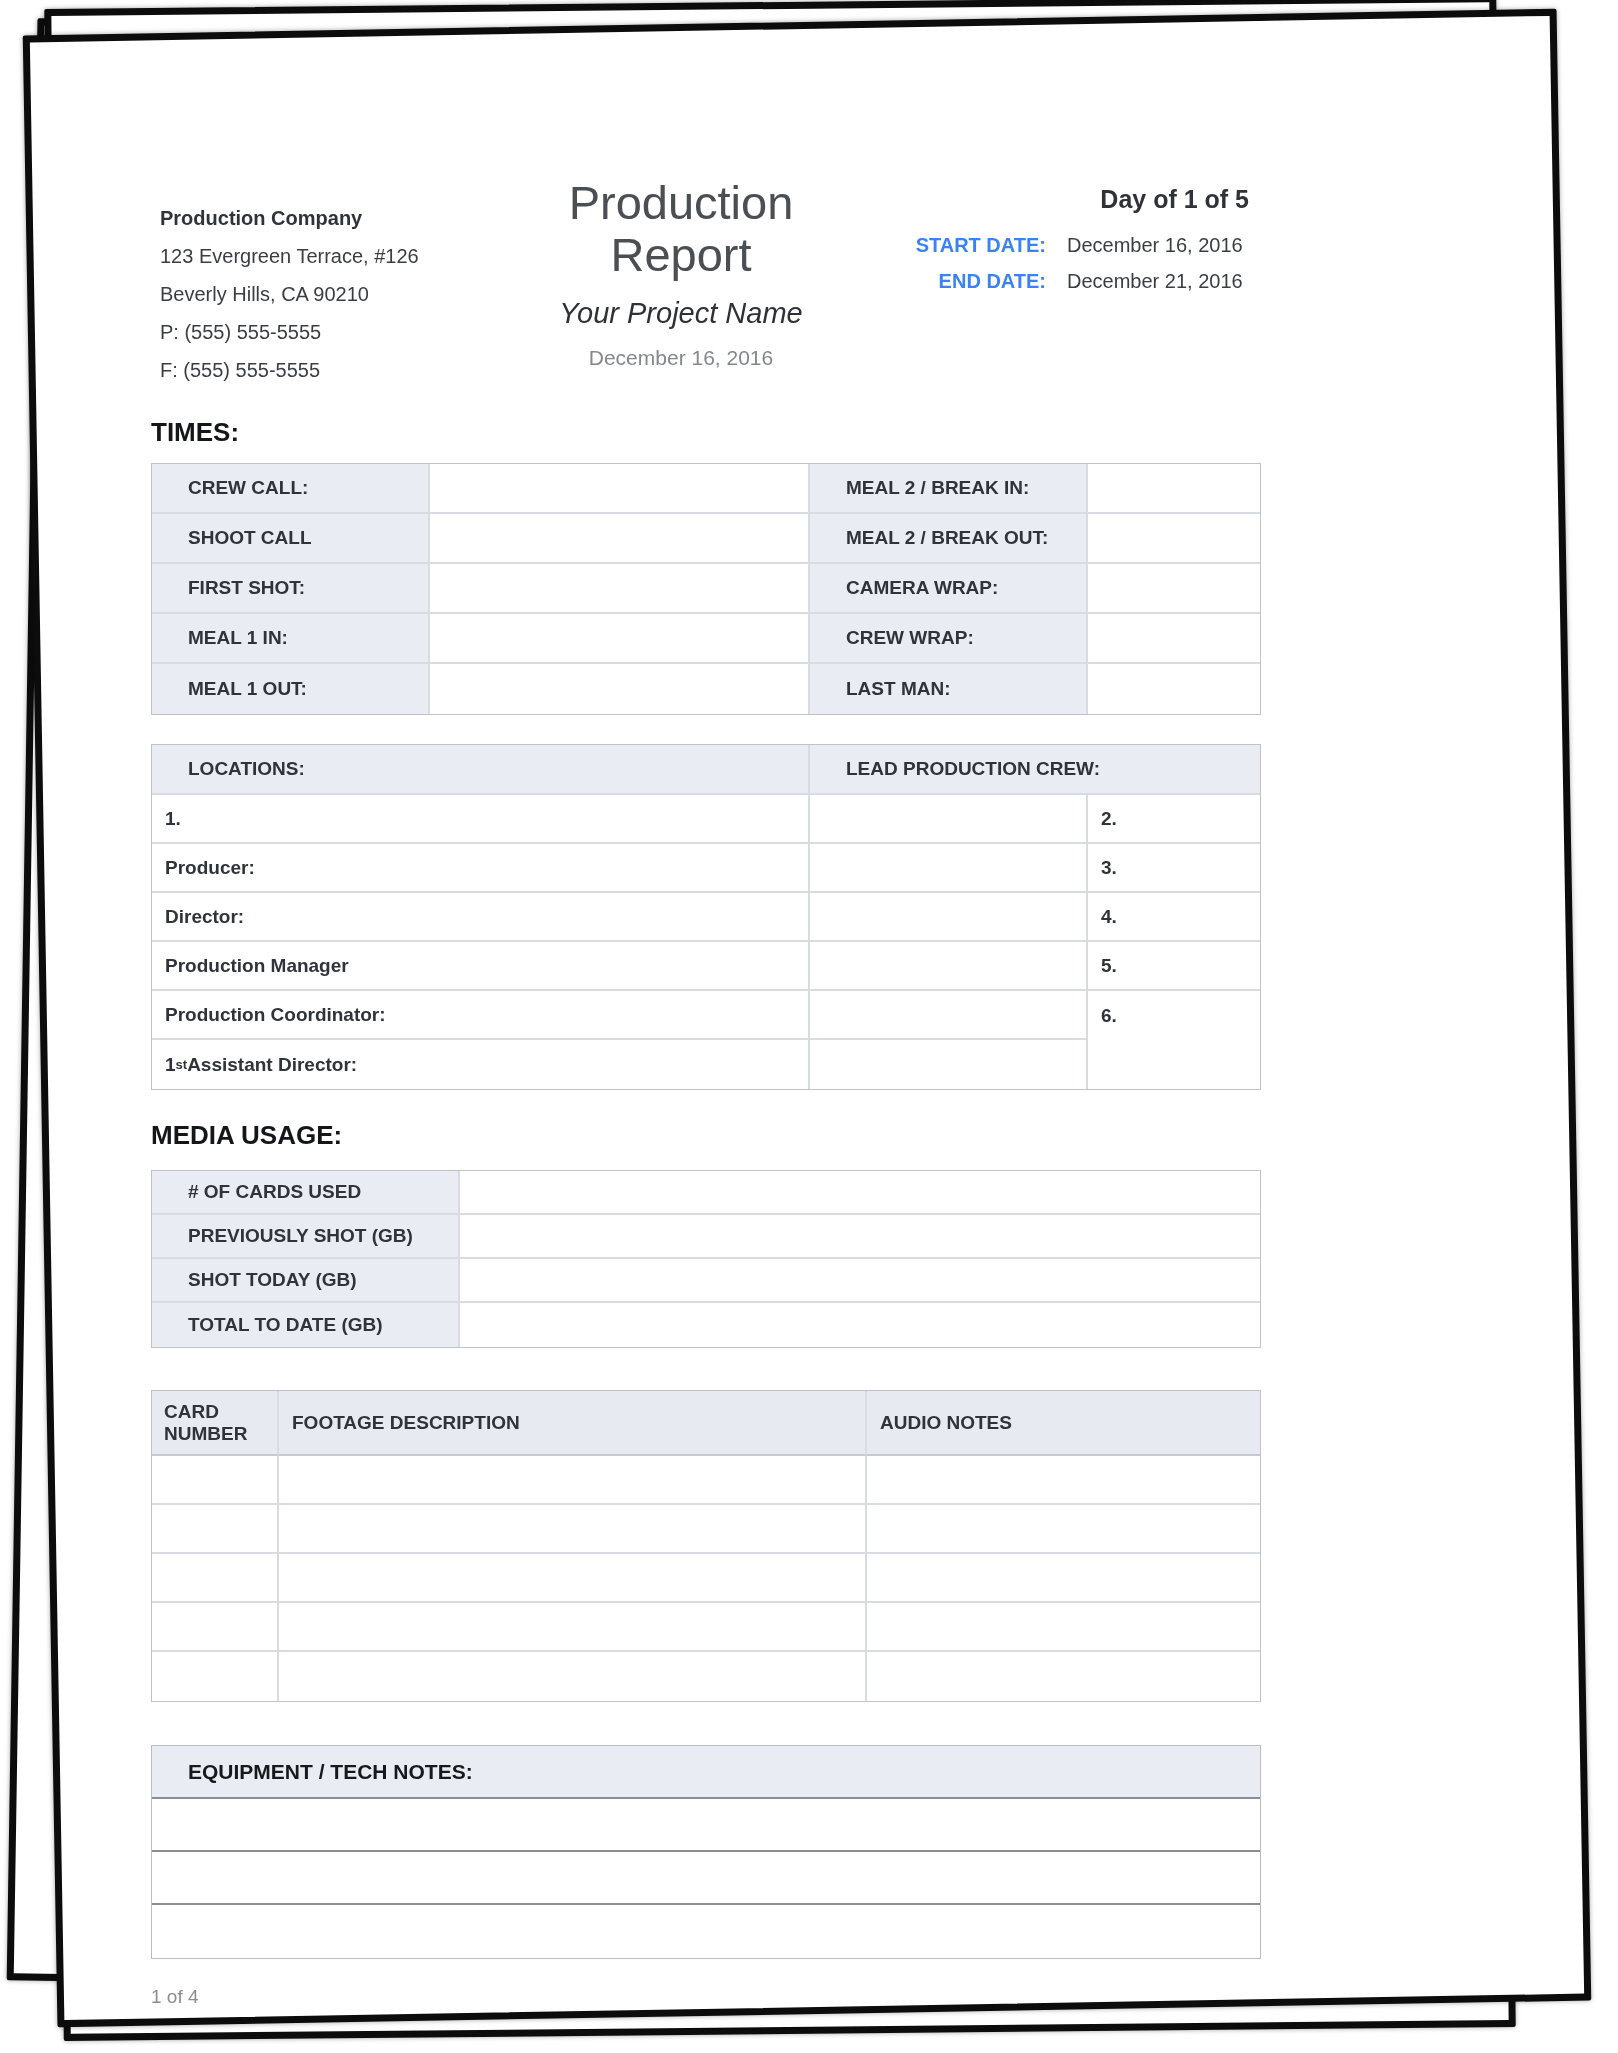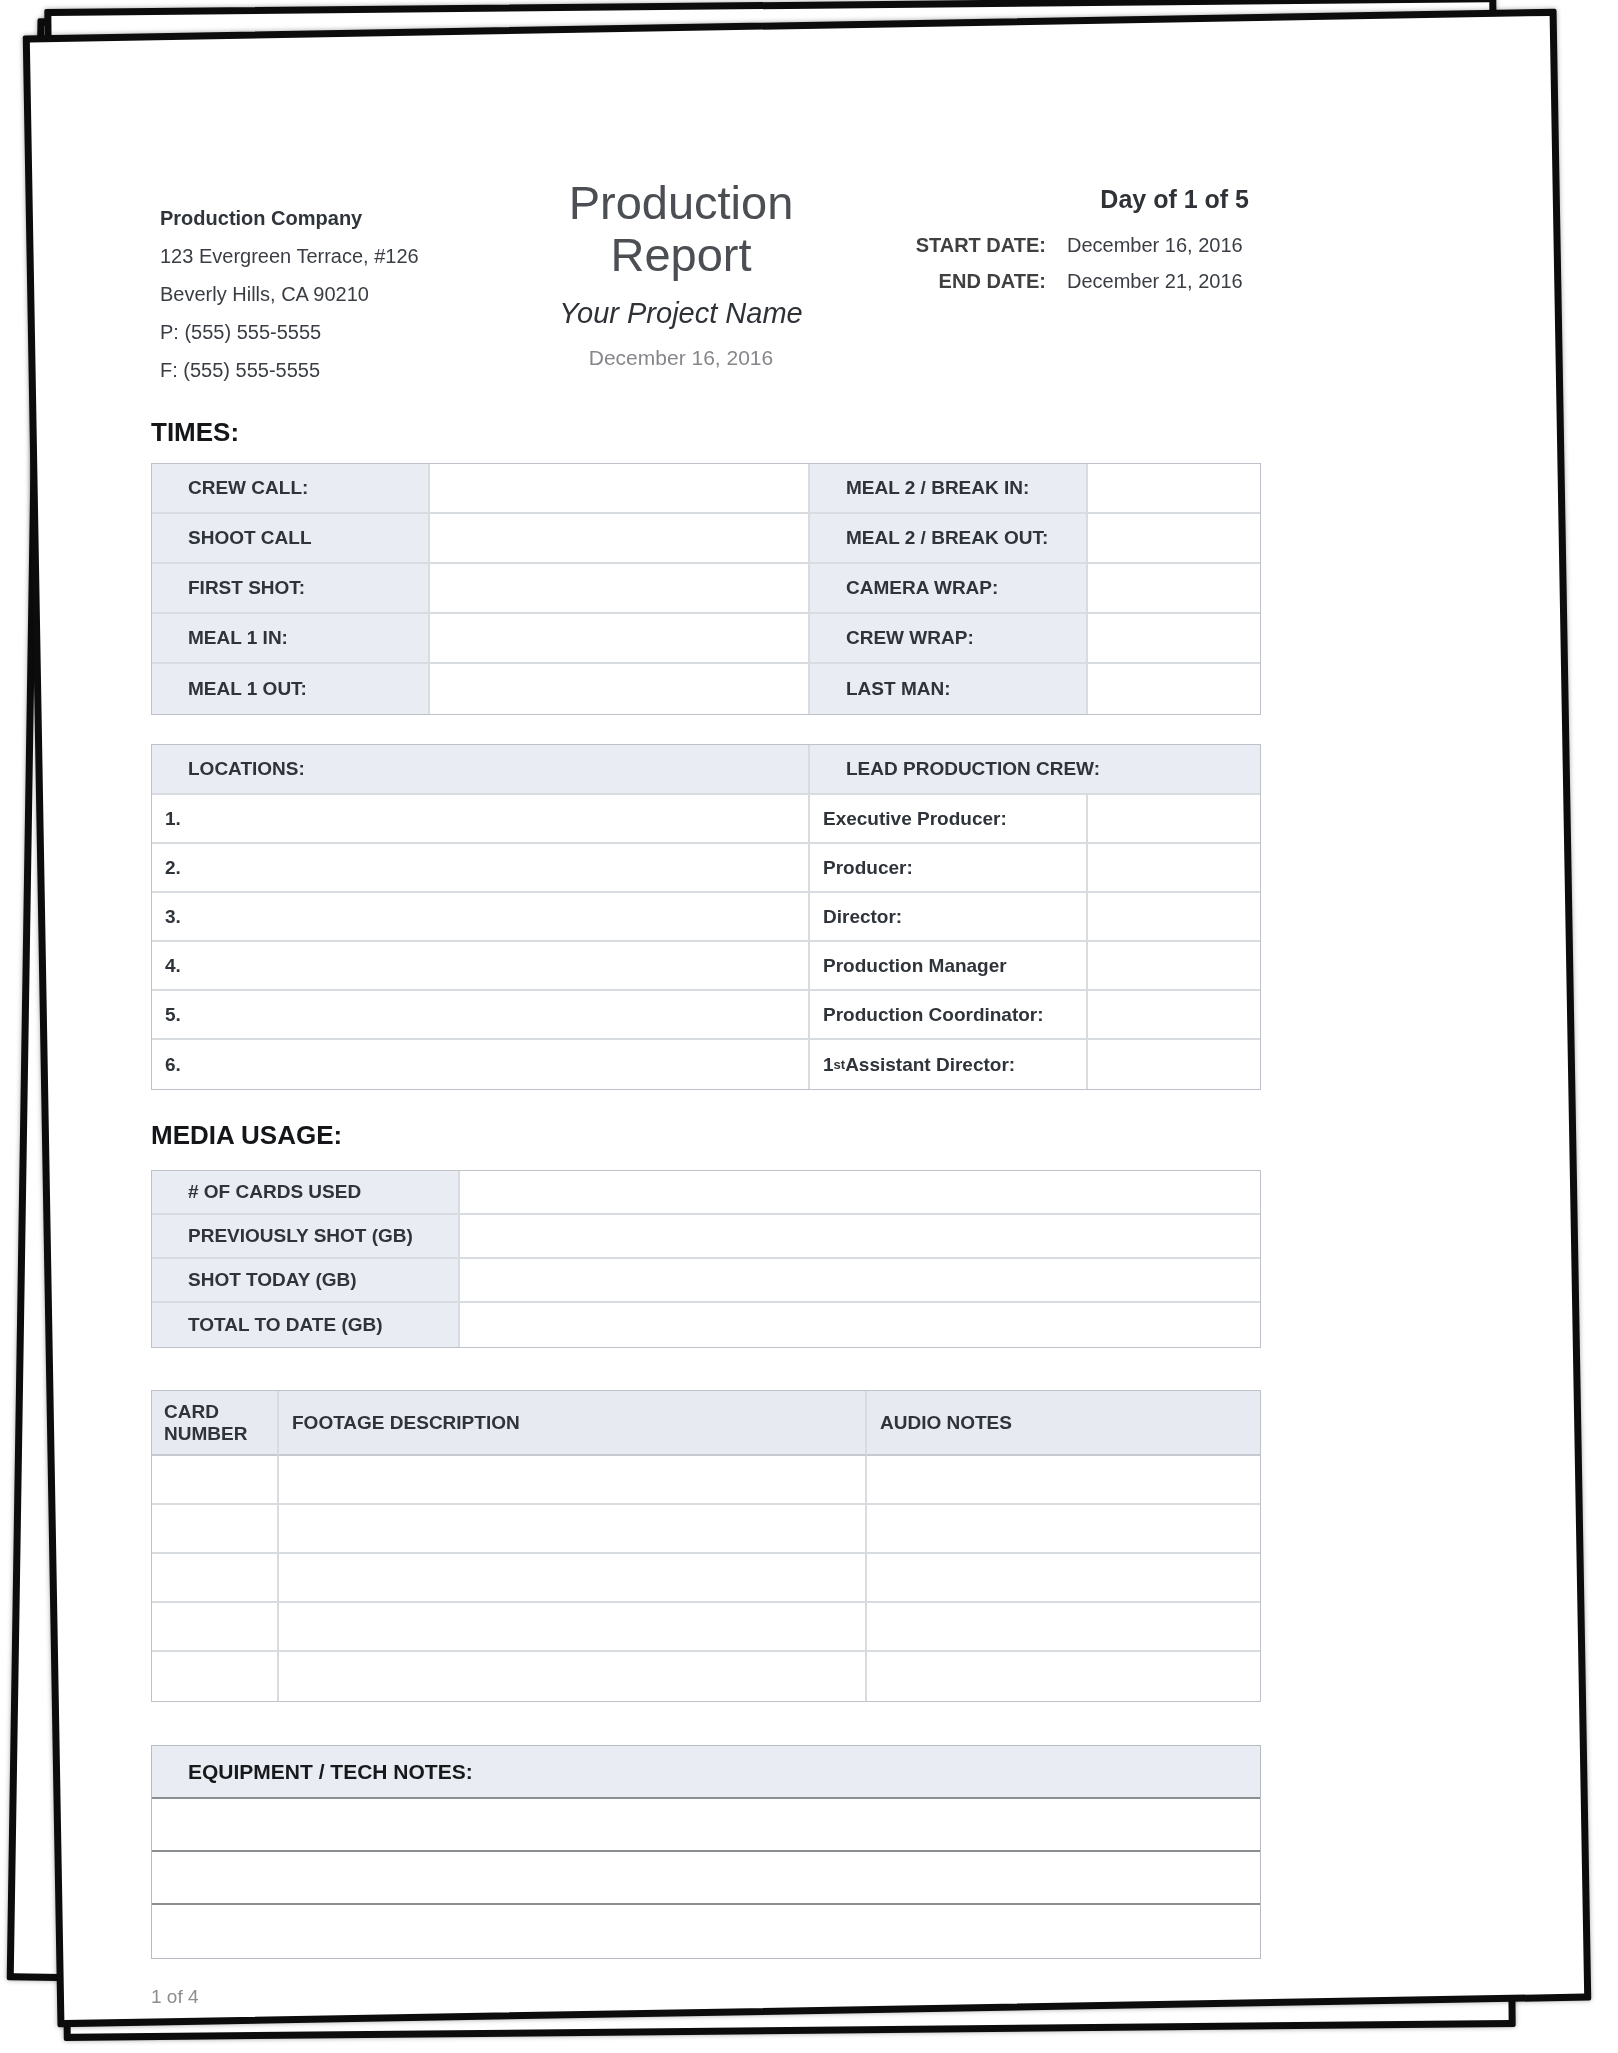--- a/index.html
+++ b/index.html
@@ -20,21 +20,21 @@
   .doc-header { display:grid; grid-template-columns:370px 1fr 420px; height:222px; }
   .company { padding-left:9px; margin-top:30px; font-size:20px; line-height:38px; color:#3a3e44; }
   .company-name { font-weight:700; color:#2f343a; }
   .title-block { text-align:center; margin-top:8px; }
   .doc-title   { font-size:47px; font-weight:400; color:#4b4e53; line-height:52px; }
   .doc-project { font-size:29px; font-style:italic; font-weight:400; color:#2e3237; margin-top:16px; }
   .doc-date    { font-size:21px; color:#85878b; margin-top:16px; }
   .dates-block { text-align:right; padding-right:12px; margin-top:14px; }
   .day-of      { font-size:25px; font-weight:700; color:#2f3338; line-height:32px; margin-bottom:16px; }
   .date-row    { display:flex; justify-content:flex-end; font-size:20px; line-height:28px; margin-bottom:8px; }
-  .date-row .lbl { font-weight:700; color:#404040; }
+  .date-row .lbl { font-weight:700; color:#3b82f6; }
   .date-row .val { width:182px; text-align:left; margin-left:21px; color:#3a3e44; }
 
   
   .sec-heading { font-size:26px; font-weight:700; color:#141619; line-height:30px; }
   .grid { display:grid; border:1px solid #bfc3c9; background:#fff; }
   .cell { display:flex; align-items:center; padding:0 13px; font-size:19px; font-weight:700;
           color:#2f343a; border-right:2px solid #d8dbe0; border-bottom:2px solid #d8dbe0;
           overflow:hidden; white-space:nowrap; }
   .lab  { background:#e9ecf2;padding-left:36px; }
   .hdr  { background:#e7eaf0; }
@@ -139,25 +139,20 @@
           <div class="cell val"></div>
           <div class="cell lab">LAST MAN:</div>
           <div class="cell val"></div>
         </div>
 
         <div class="grid tbl-loc">
           <div class="cell lab">LOCATIONS:</div>
           <div class="cell lab span2">LEAD PRODUCTION CREW:</div>
 
           <div class="cell">1.</div>
-          <div class="cell crew-lab">
-              <span></span>
-              <sup></sup>
-              <span>Executive Producer:</span>
-            </div>
           <div class="cell val"></div>
 
           <div class="cell">2.</div>
           <div class="cell crew-lab">
               <span></span>
               <sup></sup>
               <span>Producer:</span>
             </div>
           <div class="cell val"></div>
 

